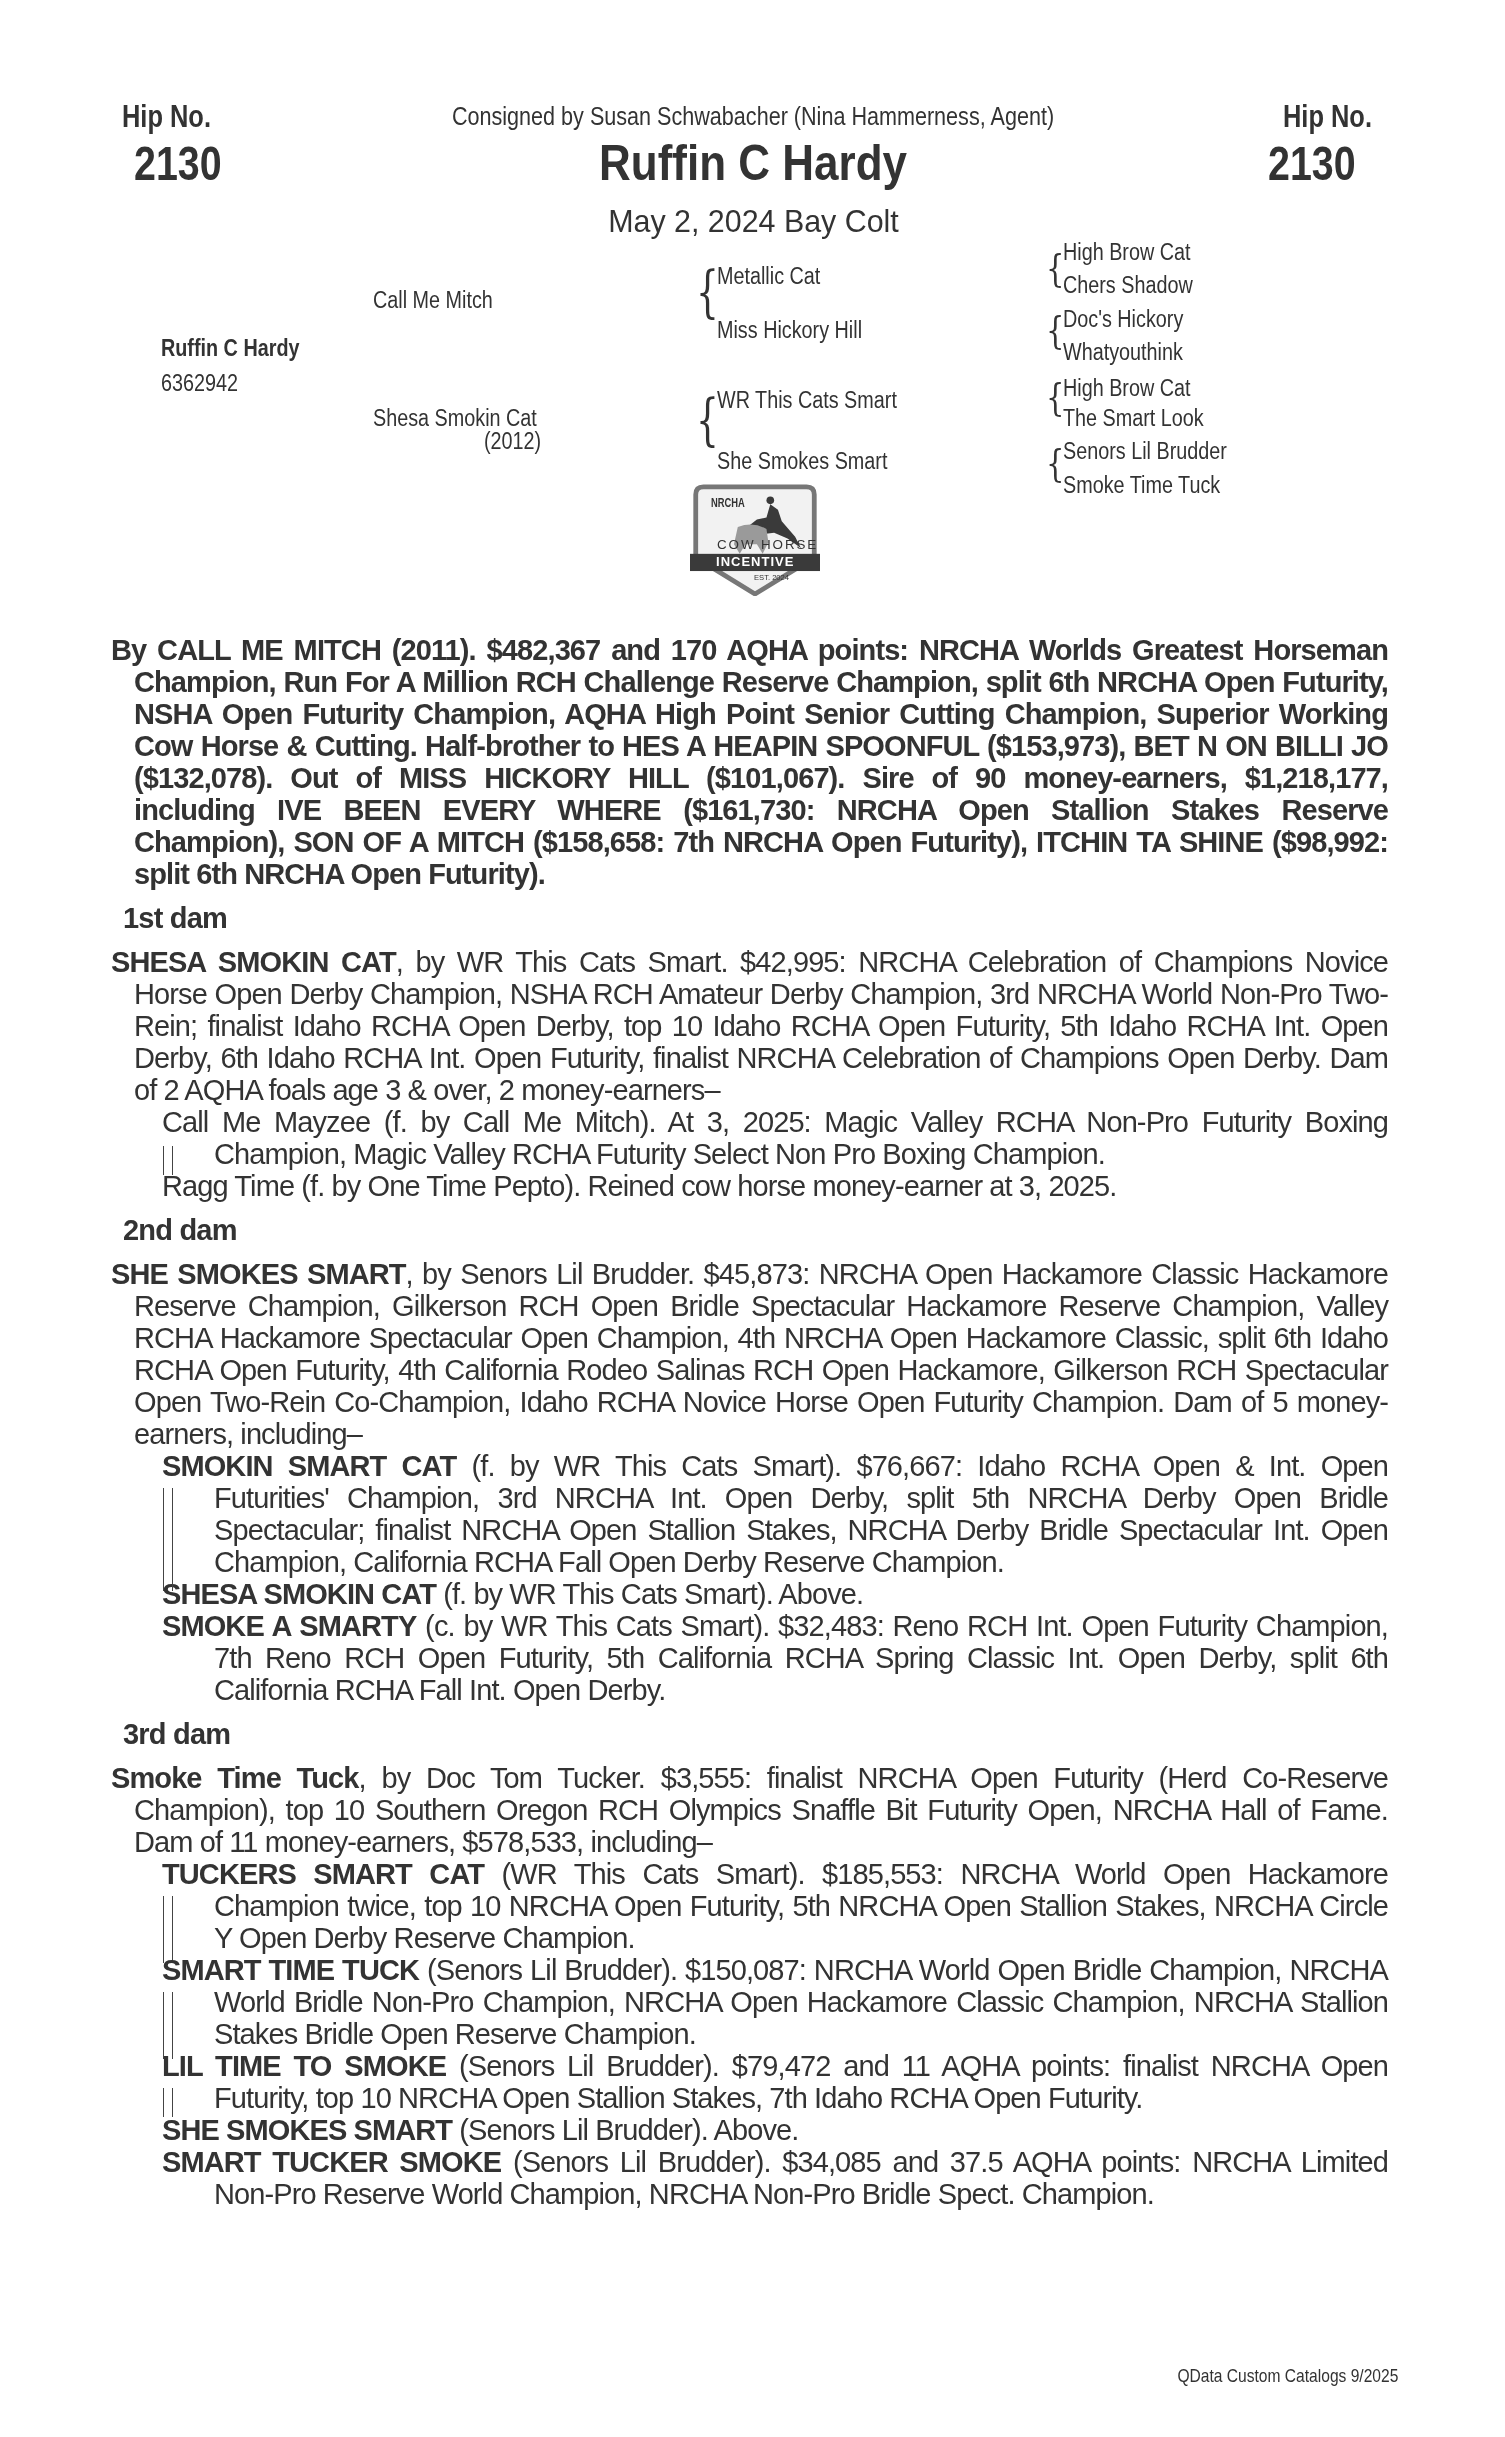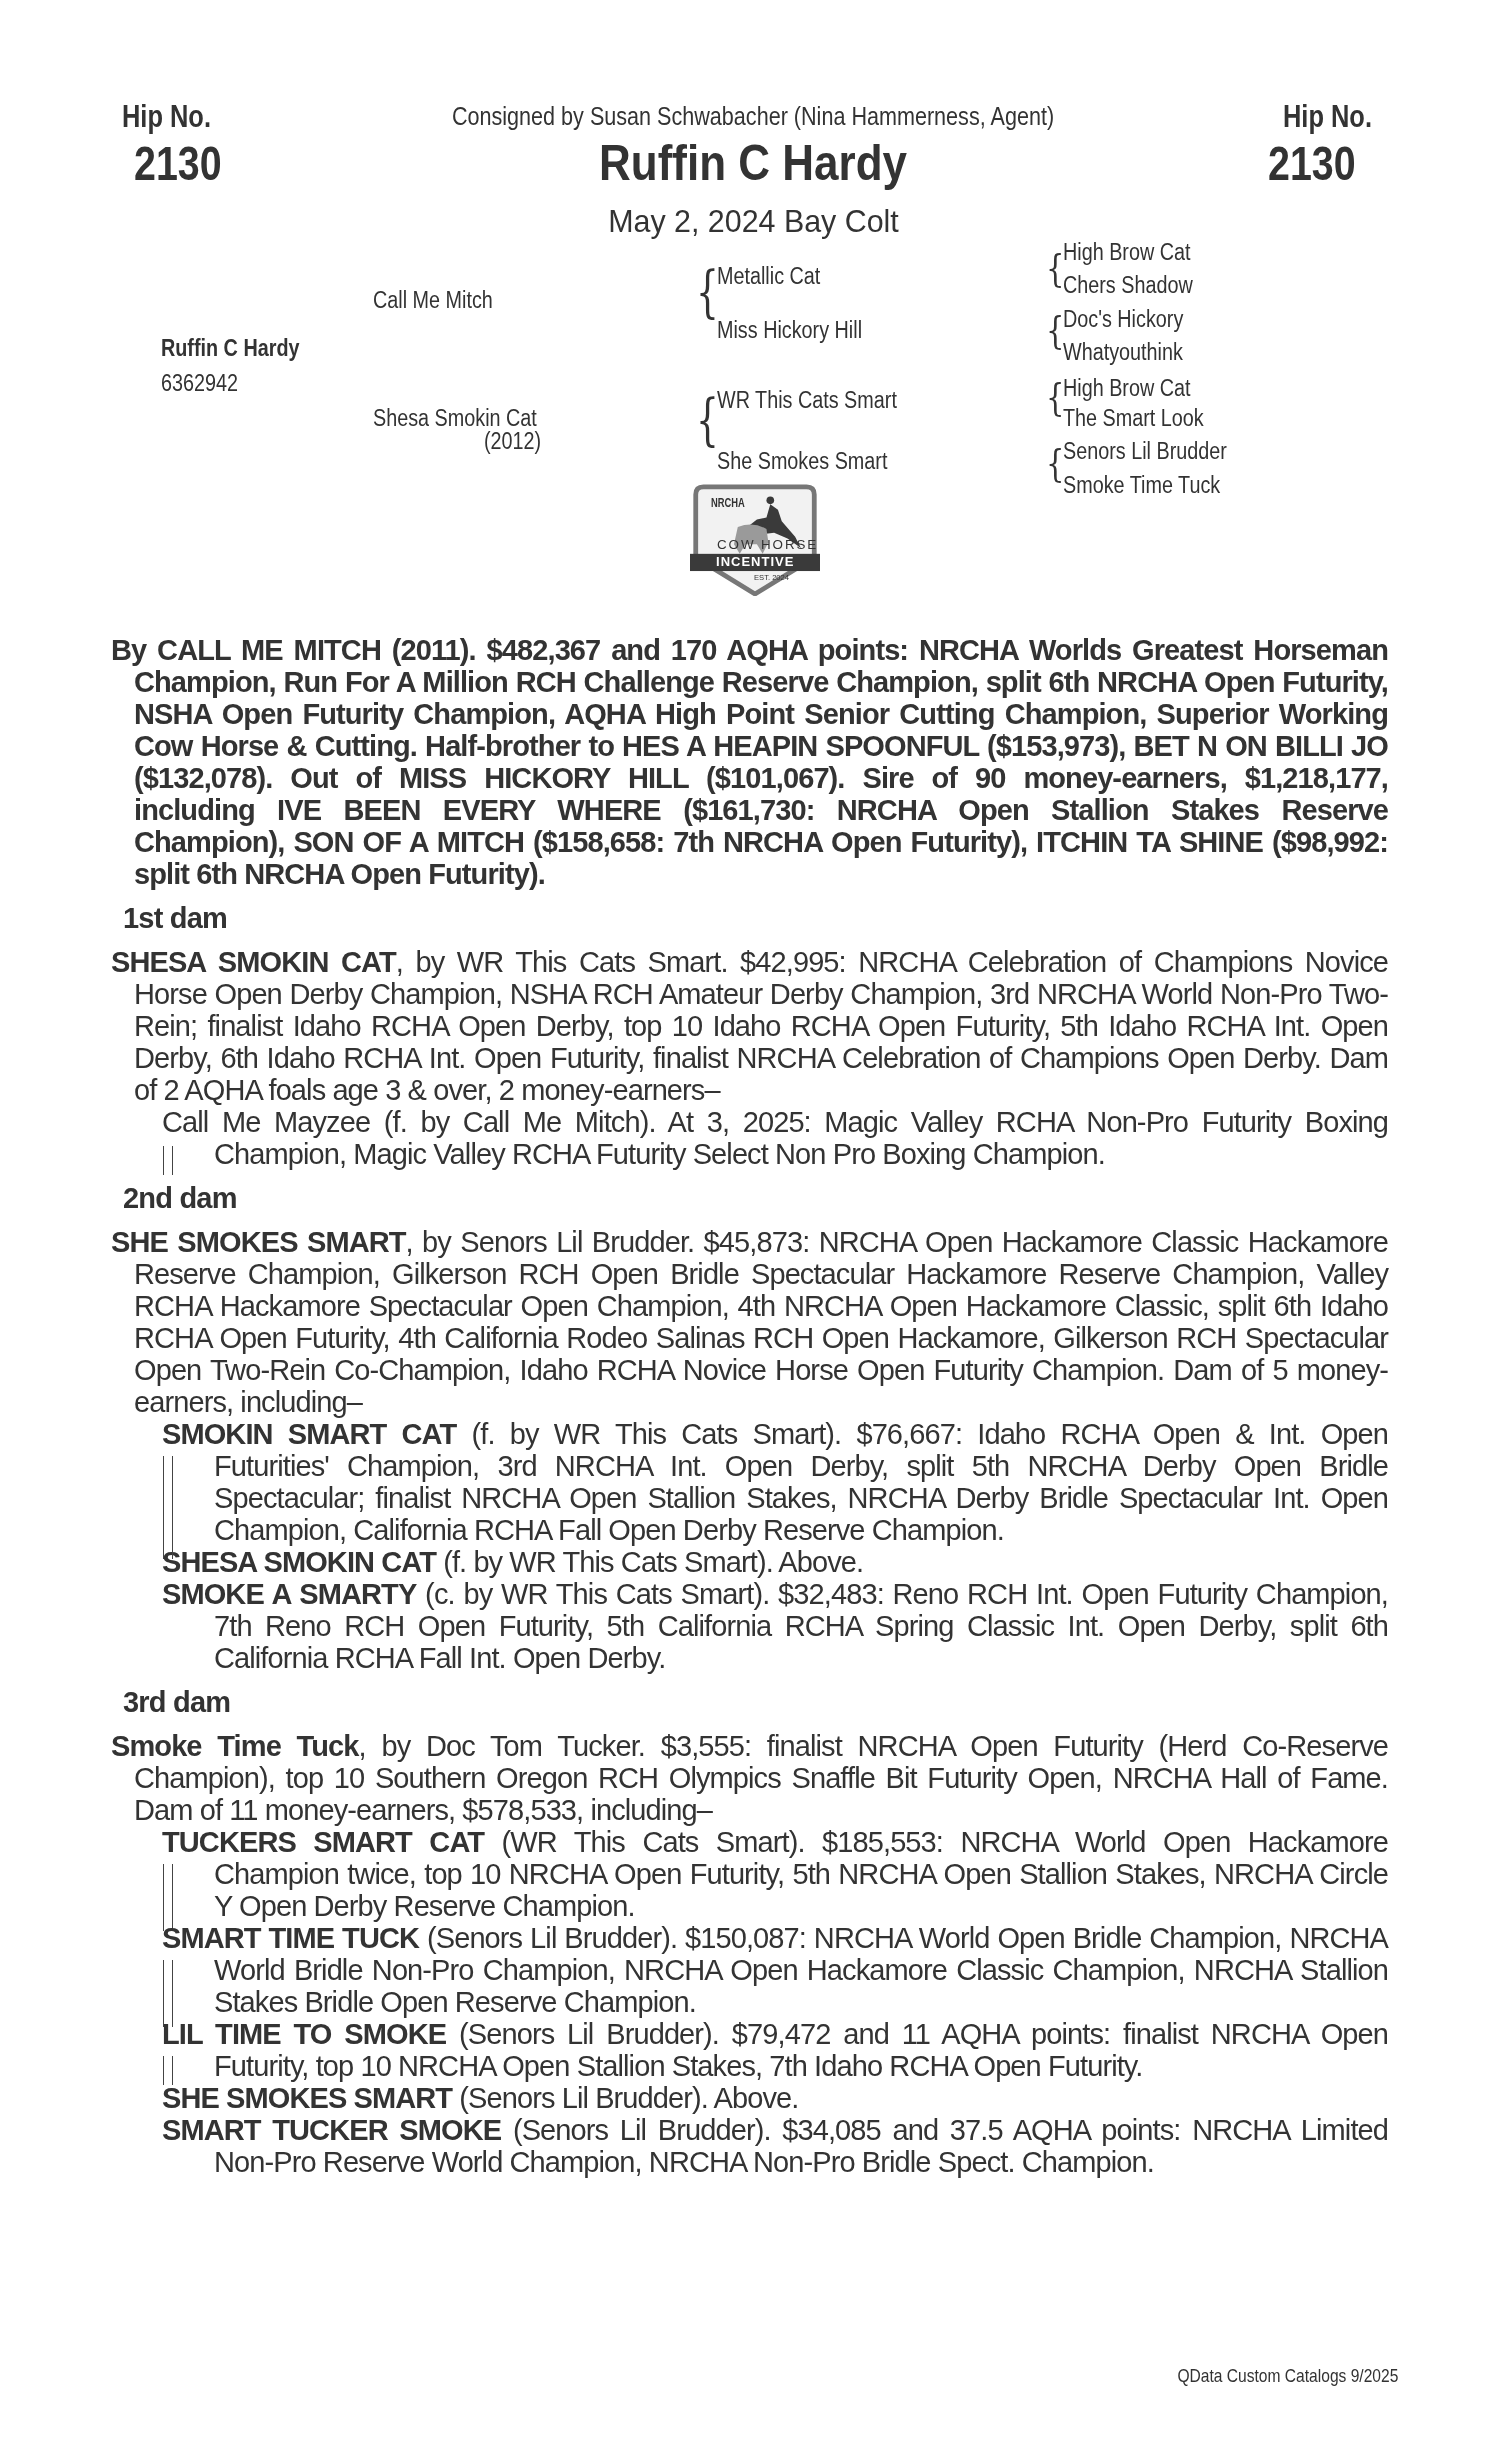--- a/index.html
+++ b/index.html
@@ -89,20 +89,21 @@
   <div class="abs" style="left:5.7px; top:71px; width:119px; text-align:center; font-size:13px; font-weight:bold; color:#fff; letter-spacing:1px;">INCENTIVE</div>
   <div class="abs" style="left:48px; top:90px; font-size:7.6px;padding-left:16px;">EST. 2024</div>
 </div>
 
 <div class="text-block" style="top:634px;">
   <p class="p hang sire" style="letter-spacing:-0.9px;">By CALL ME MITCH (2011). $482,367 and 170 AQHA points: NRCHA Worlds Greatest Horseman Champion, Run For A Million RCH Challenge Reserve Champion, split 6th NRCHA Open Futurity, NSHA Open Futurity Champion, AQHA High Point Senior Cutting Champion, Superior Working Cow Horse &amp; Cutting. Half-brother to HES A HEAPIN SPOONFUL ($153,973), BET N ON BILLI JO ($132,078). Out of MISS HICKORY HILL ($101,067). Sire of 90 money-earners, $1,218,177, including IVE BEEN EVERY WHERE ($161,730: NRCHA Open Stallion Stakes Reserve Champion), SON OF A MITCH ($158,658: 7th NRCHA Open Futurity), ITCHIN TA SHINE ($98,992: split 6th NRCHA Open Futurity).</p>
 
   <p class="heading" style="letter-spacing:-0.8px;">1st dam</p>
   <p class="p hang" style="letter-spacing:-0.9px;"><span class="bold">SHESA SMOKIN CAT</span><span>, by WR This Cats Smart. $42,995: NRCHA Celebration of Champions Novice Horse Open Derby Champion, NSHA RCH Amateur Derby Champion, 3rd NRCHA World Non-Pro Two-Rein; finalist Idaho RCHA Open Derby, top 10 Idaho RCHA Open Futurity, 5th Idaho RCHA Int. Open Derby, 6th Idaho RCHA Int. Open Futurity, finalist NRCHA Celebration of Champions Open Derby. Dam of 2 AQHA foals age 3 &amp; over, 2 money-earners–</span></p>
   <p class="p hang2" style="letter-spacing:-0.9px; position:relative;"><span>Call Me Mayzee</span><span> (f. by Call Me Mitch). At 3, 2025: Magic Valley RCHA Non-Pro Futurity Boxing Champion, Magic Valley RCHA Futurity Select Non Pro Boxing Champion.</span><span class="rowbar" style="left:52px; top:40px; height:29px;"></span></p>
+  <p class="p hang2" style="letter-spacing:-0.9px;"><span>Ragg Time</span><span> (f. by One Time Pepto). Reined cow horse money-earner at 3, 2025.</span></p>
 
   <p class="heading" style="letter-spacing:-0.8px;">2nd dam</p>
   <p class="p hang" style="letter-spacing:-0.9px;"><span class="bold">SHE SMOKES SMART</span><span>, by Senors Lil Brudder. $45,873: NRCHA Open Hackamore Classic Hackamore Reserve Champion, Gilkerson RCH Open Bridle Spectacular Hackamore Reserve Champion, Valley RCHA Hackamore Spectacular Open Champion, 4th NRCHA Open Hackamore Classic, split 6th Idaho RCHA Open Futurity, 4th California Rodeo Salinas RCH Open Hackamore, Gilkerson RCH Spectacular Open Two-Rein Co-Champion, Idaho RCHA Novice Horse Open Futurity Champion. Dam of 5 money-earners, including–</span></p>
   <p class="p hang2" style="letter-spacing:-0.9px; position:relative;"><span class="bold">SMOKIN SMART CAT</span><span> (f. by WR This Cats Smart). $76,667: Idaho RCHA Open &amp; Int. Open Futurities' Champion, 3rd NRCHA Int. Open Derby, split 5th NRCHA Derby Open Bridle Spectacular; finalist NRCHA Open Stallion Stakes, NRCHA Derby Bridle Spectacular Int. Open Champion, California RCHA Fall Open Derby Reserve Champion.</span><span class="rowbar" style="left:52px; top:38px; height:103px;"></span></p>
   <p class="p hang2" style="letter-spacing:-0.9px;"><span class="bold">SHESA SMOKIN CAT</span><span> (f. by WR This Cats Smart). Above.</span></p>
   <p class="p hang2" style="letter-spacing:-0.9px;"><span class="bold">SMOKE A SMARTY</span><span> (c. by WR This Cats Smart). $32,483: Reno RCH Int. Open Futurity Champion, 7th Reno RCH Open Futurity, 5th California RCHA Spring Classic Int. Open Derby, split 6th California RCHA Fall Int. Open Derby.</span></p>
 
   <p class="heading" style="letter-spacing:-0.8px;">3rd dam</p>
   <p class="p hang" style="letter-spacing:-0.9px;"><span class="bold">Smoke Time Tuck</span><span>, by Doc Tom Tucker. $3,555: finalist NRCHA Open Futurity (Herd Co-Reserve Champion), top 10 Southern Oregon RCH Olympics Snaffle Bit Futurity Open, NRCHA Hall of Fame. Dam of 11 money-earners, $578,533, including–</span></p>
   <p class="p hang2" style="letter-spacing:-0.9px; position:relative;"><span class="bold">TUCKERS SMART CAT</span><span> (WR This Cats Smart). $185,553: NRCHA World Open Hackamore Champion twice, top 10 NRCHA Open Futurity, 5th NRCHA Open Stallion Stakes, NRCHA Circle Y Open Derby Reserve Champion.</span><span class="rowbar" style="left:52px; top:38px; height:67px;"></span></p>

